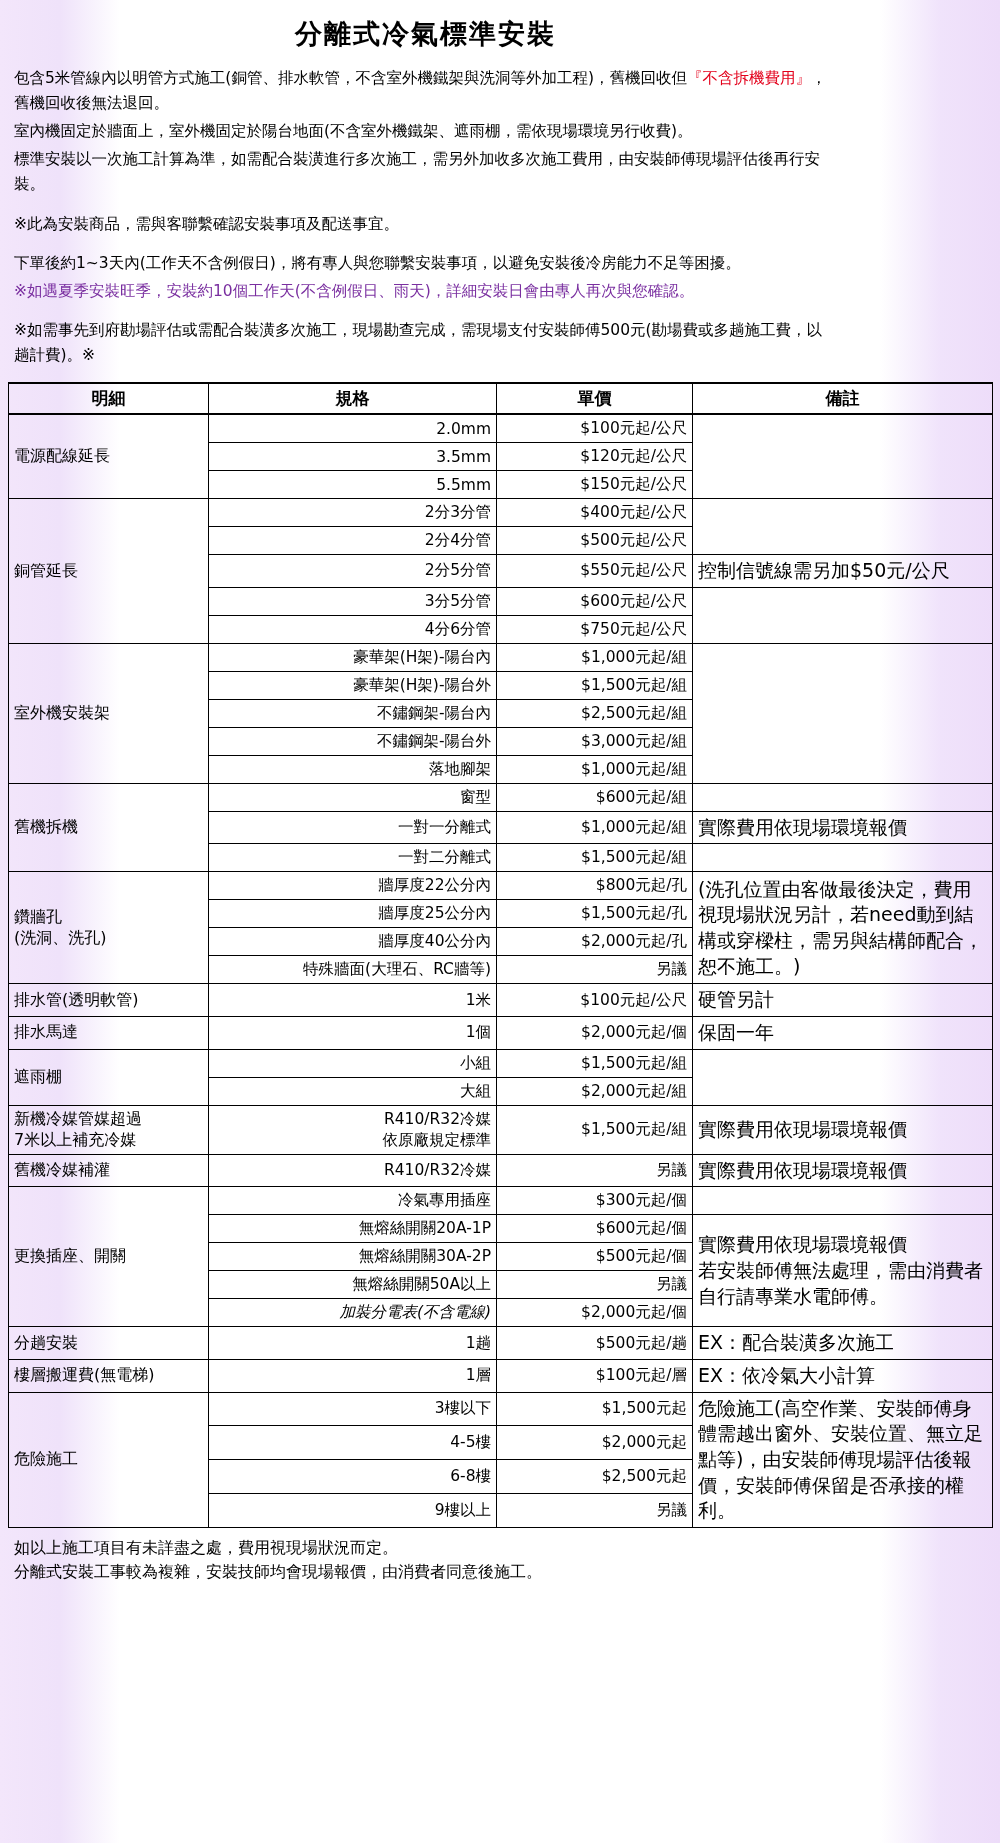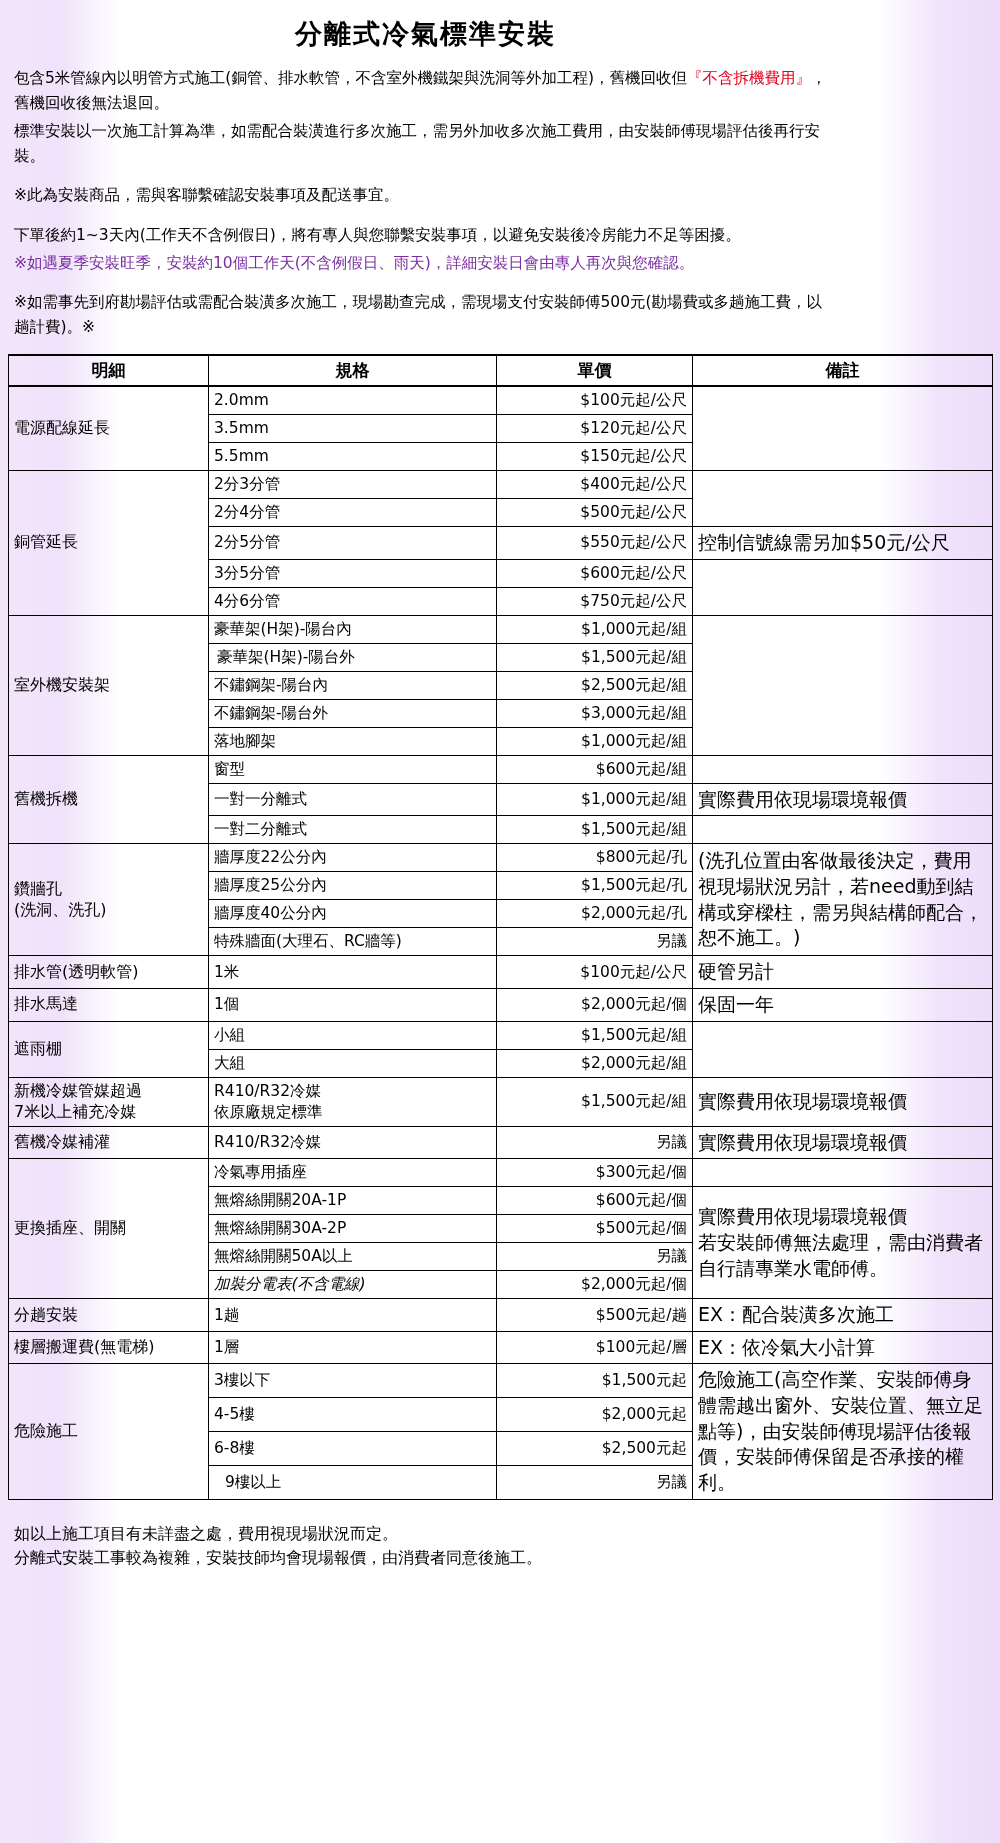--- a/index.html
+++ b/index.html
@@ -64,47 +64,48 @@
   .col-item { width: 200px; }
   .col-spec { width: 288px; }
   .col-price { width: 196px; }
   .col-note { width: 300px; }
   td.item {
     text-align: left;
     font-size: 16px;
     line-height: 1.3;
   }
   td.spec {
-    text-align: left;
+    text-align: right;
   }
   td.price-cell {
     text-align: right;
     white-space: nowrap;
   }
   td.note {
     text-align: left;
     font-size: 19px;
     line-height: 1.35;
   }
   .footer {
-    margin: 22px 6px 0 6px;
+    margin: 8px 6px 0 6px;
     font-size: 16px;
     line-height: 1.5;
   }
   .footer p { margin: 0; }
 </style>
 </head>
 <body>
 
 <div class="page">
 
   <div class="title">分離式冷氣標準安裝</div>
 
   <div class="intro">
       <p><span>包含5米管線內以明管方式施工(銅管、排水軟管，不含室外機鐵架與洗洞等外加工程)，舊機回收但</span><span class="red">『不含拆機費用』</span><span>，舊機回收後無法退回。</span></p>
+      <p><span>室內機固定於牆面上，室外機固定於陽台地面(不含室外機鐵架、遮雨棚，需依現場環境另行收費)。</span></p>
       <p><span>標準安裝以一次施工計算為準，如需配合裝潢進行多次施工，需另外加收多次施工費用，由安裝師傅現場評估後再行安裝。</span></p>
       <div class="gap"></div>
       <p><span>※此為安裝商品，需與客聯繫確認安裝事項及配送事宜。</span></p>
       <div class="gap"></div>
       <p><span>下單後約1~3天內(工作天不含例假日)，將有專人與您聯繫安裝事項，以避免安裝後冷房能力不足等困擾。</span></p>
       <p><span class="purple">※如遇夏季安裝旺季，安裝約10個工作天(不含例假日、雨天)，詳細安裝日會由專人再次與您確認。</span></p>
       <div class="gap"></div>
       <p><span>※如需事先到府勘場評估或需配合裝潢多次施工，現場勘查完成，需現場支付安裝師傅500元(勘場費或多趟施工費，以趟計費)。※</span></p>
     </div>
 

